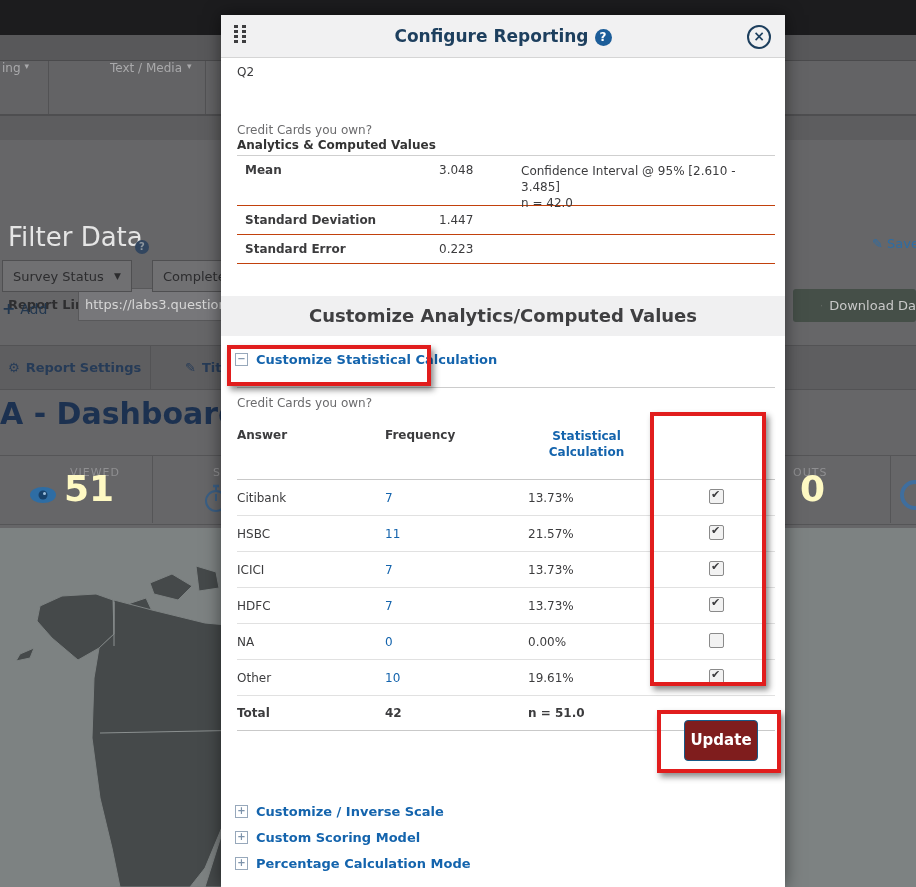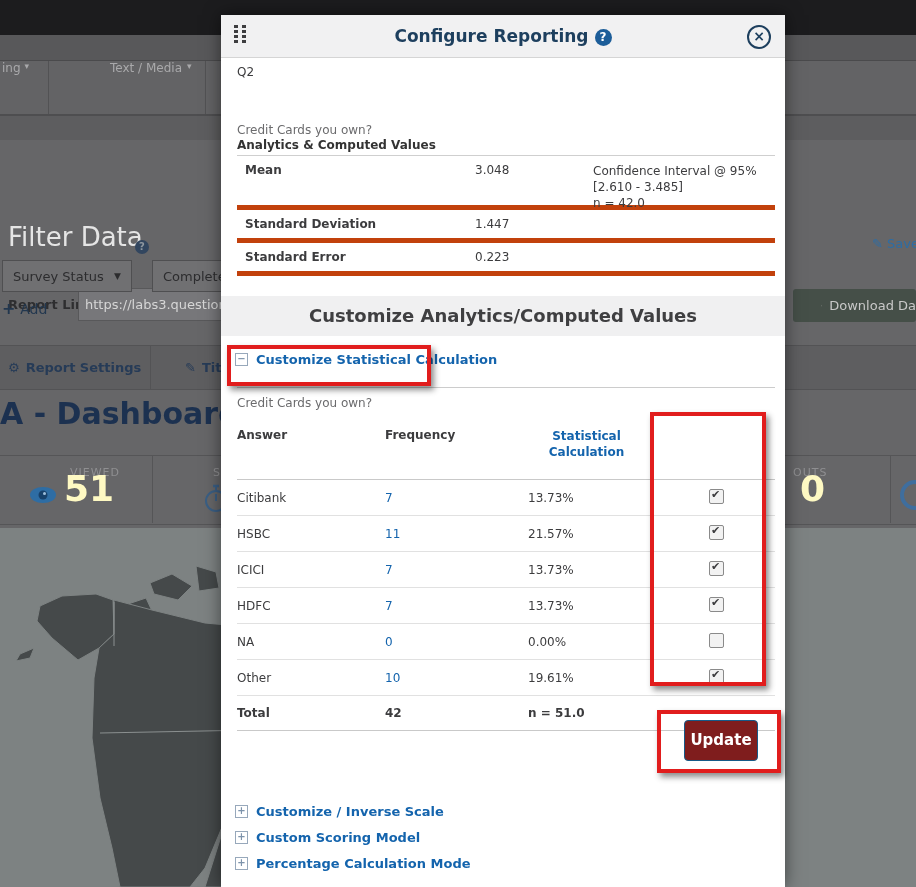--- a/index.html
+++ b/index.html
@@ -52,21 +52,21 @@
   .m-title{position:absolute;left:0;top:0;width:564px;height:42px;text-align:center;line-height:42px;
     font-size:17px;font-weight:bold;color:#1d3f5e;}
   .help-badge{display:inline-block;width:17px;height:17px;border-radius:50%;background:#1c5d99;color:#fff;
     font-size:12px;font-weight:bold;text-align:center;line-height:17px;vertical-align:1px;margin-left:6px;}
   .m-close{position:absolute;right:14px;top:10px;width:20px;height:20px;border:2px solid #1d3f5e;border-radius:50%;
     color:#1d3f5e;font-size:14px;font-weight:bold;text-align:center;line-height:19px;cursor:pointer;}
   .m-q2{position:absolute;left:16px;top:50px;font-size:12px;color:#3c3c3e;}
   .m-question{position:absolute;left:16px;top:108px;font-size:12px;color:#6b6b6d;}
   .m-an-head{position:absolute;left:16px;top:123px;font-size:12px;font-weight:bold;color:#333;}
   .an-table{position:absolute;left:16px;top:140px;width:538px;border-top:1px solid #cfcfcf;}
-  .an-row{display:flex;border-bottom:5px solid #c2410c;padding:7px 0 7px 8px;gap:36px;}
+  .an-row{display:flex;border-bottom:1px solid #c2410c;padding:7px 0 7px 8px;}
   .an-row .lbl{width:194px;font-size:12px;font-weight:bold;color:#3c3c3e;}
   .an-row .val{width:82px;font-size:12px;color:#3c3c3e;}
   .an-row .note{flex:1;font-size:12px;color:#3c3c3e;line-height:16px;}
   .an-row.tall{height:28px;padding-bottom:14px;}
   .band{position:absolute;left:0;top:281px;width:564px;height:40px;background:#f0f0f1;
     text-align:center;line-height:40px;font-size:18px;font-weight:bold;color:#3f3f41;}
   .sec-link{display:flex;align-items:center;gap:8px;font-size:13px;font-weight:bold;color:#1464ad;cursor:pointer;}
   .sq-icon{width:11px;height:11px;border:1px solid #97a8bb;color:#7d93ab;font-size:10px;line-height:10px;
     text-align:center;flex:0 0 auto;background:#fff;}
   .stat-calc-link{position:absolute;left:14px;top:337px;}

